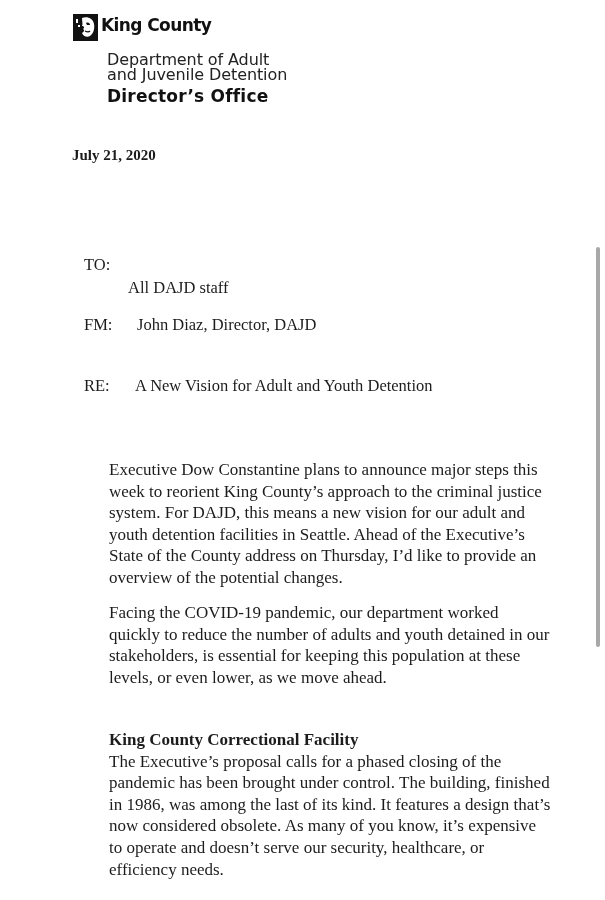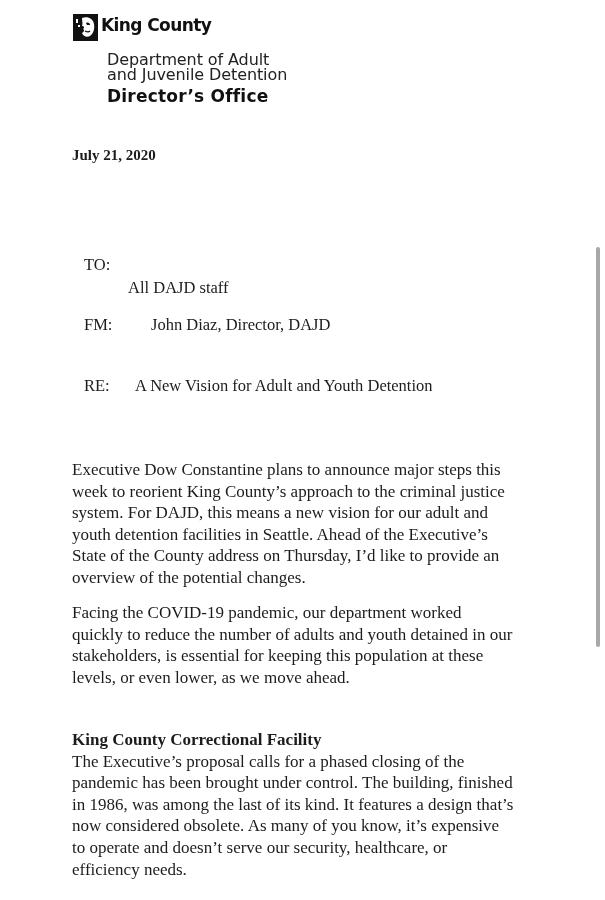--- a/index.html
+++ b/index.html
@@ -41,26 +41,26 @@
   }
   .date {
     position: absolute; left: 72px; top: 147px; font-size: 15px; white-space: nowrap; font-weight: bold;
   }
   .memo-row { position: absolute; left: 72px; font-size: 16.5px; white-space: nowrap; }
   .memo-row .lbl { position: absolute; left: 0; top: 0; margin-left: 12px; }
   .memo-row .val { position: absolute; top: 0; white-space: nowrap; }
   .row-to { top: 255px; }
   .row-to .val { left: 56px; margin-top: 23px; }
   .row-fm { top: 315px; }
-  .row-fm .val { left: 79px; }
+  .row-fm .val { left: 65px; }
   .row-re { top: 376px; }
   .row-re .val { left: 63px; }
 
   .para { position: absolute; left: 72px; width: 470px; font-size: 17px; }
-  .para .ln { display: block; height: 21.6px; line-height: 21.6px; white-space: nowrap; }
+  .para .ln { display: block; height: 21.6px; line-height: 21.6px; white-space: nowrap; margin-left: 37px; }
   .p1 { top: 459px; }
   .p2 { top: 602px; }
   .p3 { top: 729px; }
   .heading { font-weight: bold; }
 
   
   .scroll-track {
     position: absolute; left: 594px; top: 240px; width: 8px; height: 420px;
   }
   .scroll-thumb {

